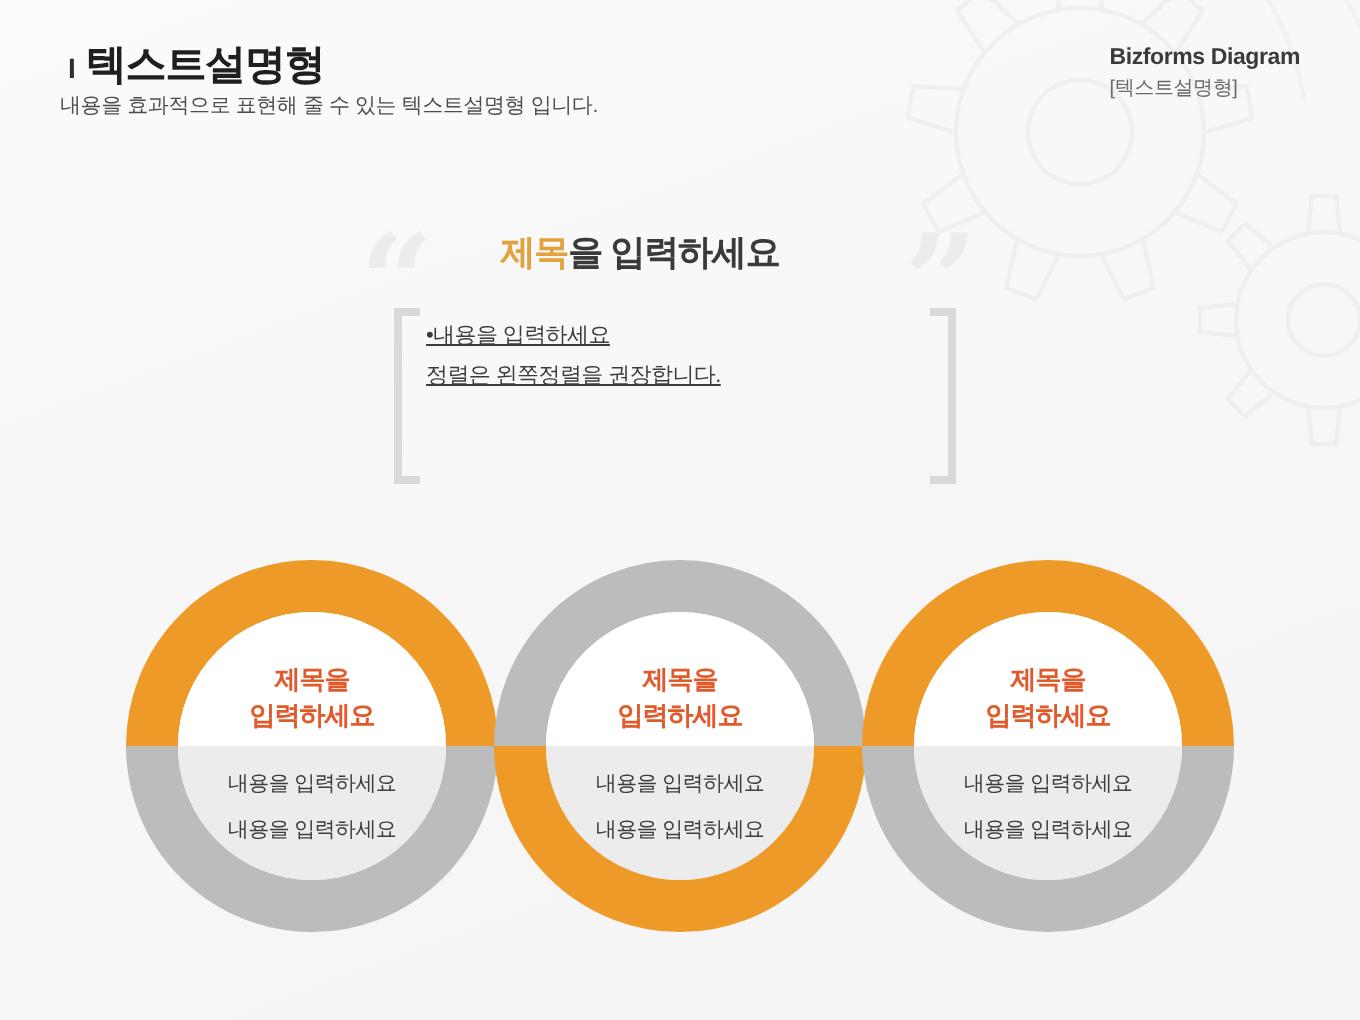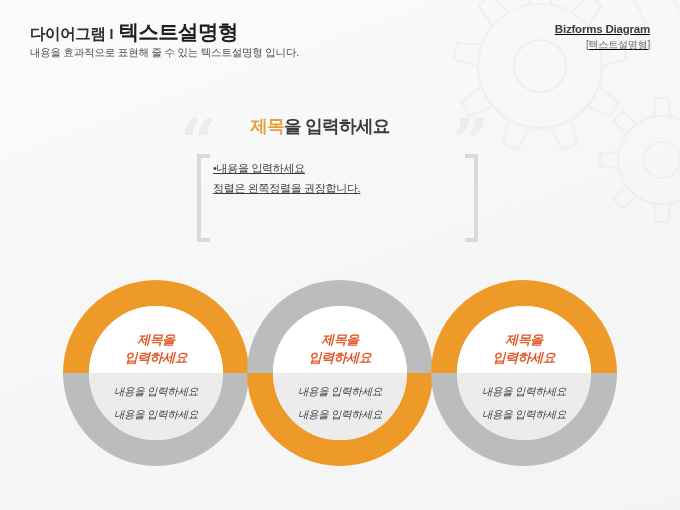--- a/index.html
+++ b/index.html
@@ -46,21 +46,21 @@
   #title-big {
     font-size:20.5px; font-weight:bold; letter-spacing:-.6px; color:#1f1f1f;text-align:right;
   }
   #subtitle {
     font-size:10.5px; color:#4d4d4d; letter-spacing:-.2px;
   }
 
   
   #brand {
     position:absolute; right:30px; top:22px;
-    text-align:right; line-height:1.35;text-decoration:underline;
+    text-align:left; line-height:1.35;
   }
   #brand-name { font-size:11.5px; font-weight:bold; color:#3a3a3a; letter-spacing:-.2px; }
   #brand-sub  { font-size:10px;  color:#6a6a6a; letter-spacing:-.2px; }
 
   
   #quote-block { position:absolute; left:0; top:104px; width:680px; height:150px; }
 
   .qmark {
     position:absolute;
     font-family:"DejaVu Serif",serif;
@@ -94,21 +94,21 @@
   #brk-l { left:-8px;  border-left:4px solid #d9d9dc;  }
   #brk-r { right:-8px; border-right:4px solid #d9d9dc; }
 
   #quote-lines {
     position:absolute; left:8px; top:4px; width:250px;
     font-size:11px; color:#3c3c3c; line-height:1.85; letter-spacing:-.3px;text-decoration:underline;
   }
   #quote-lines div { white-space:nowrap; }
 
   
-  #chain { position:absolute; left:0; top:272px; width:632px; height:205px;font-style:italic; }
+  #chain { position:absolute; left:0; top:272px; width:632px; height:205px; }
   #chain svg { display:block; }
 
   .circ-title {
     font-size:13px; font-weight:bold; fill:#e05a2b; letter-spacing:-.5px;
   }
   .circ-body {
     font-size:10.5px; fill:#3d3d3d; letter-spacing:-.3px;
   }
 </style>
 </head>
@@ -150,21 +150,20 @@
         </g>
       </g>
 
       <path d="M40,-10 A150,150 0 0 1 262,96" stroke="#ececef"></path>
       <path d="M60,-30 A178,178 0 0 1 300,86" stroke="#ececef"></path>
     </g>
   </svg>
 
   <div id="header">
     <div id="title-line">
-      <span id="title-small">다이어그램</span>
       <span id="title-sep">I</span>
       <span id="title-big">텍스트설명형</span>
     </div>
     <div id="subtitle">내용을 효과적으로 표현해 줄 수 있는 텍스트설명형 입니다.</div>
   </div>
 
   <div id="brand">
     <div id="brand-name">Bizforms Diagram</div>
     <div id="brand-sub">[텍스트설명형]</div>
   </div>

